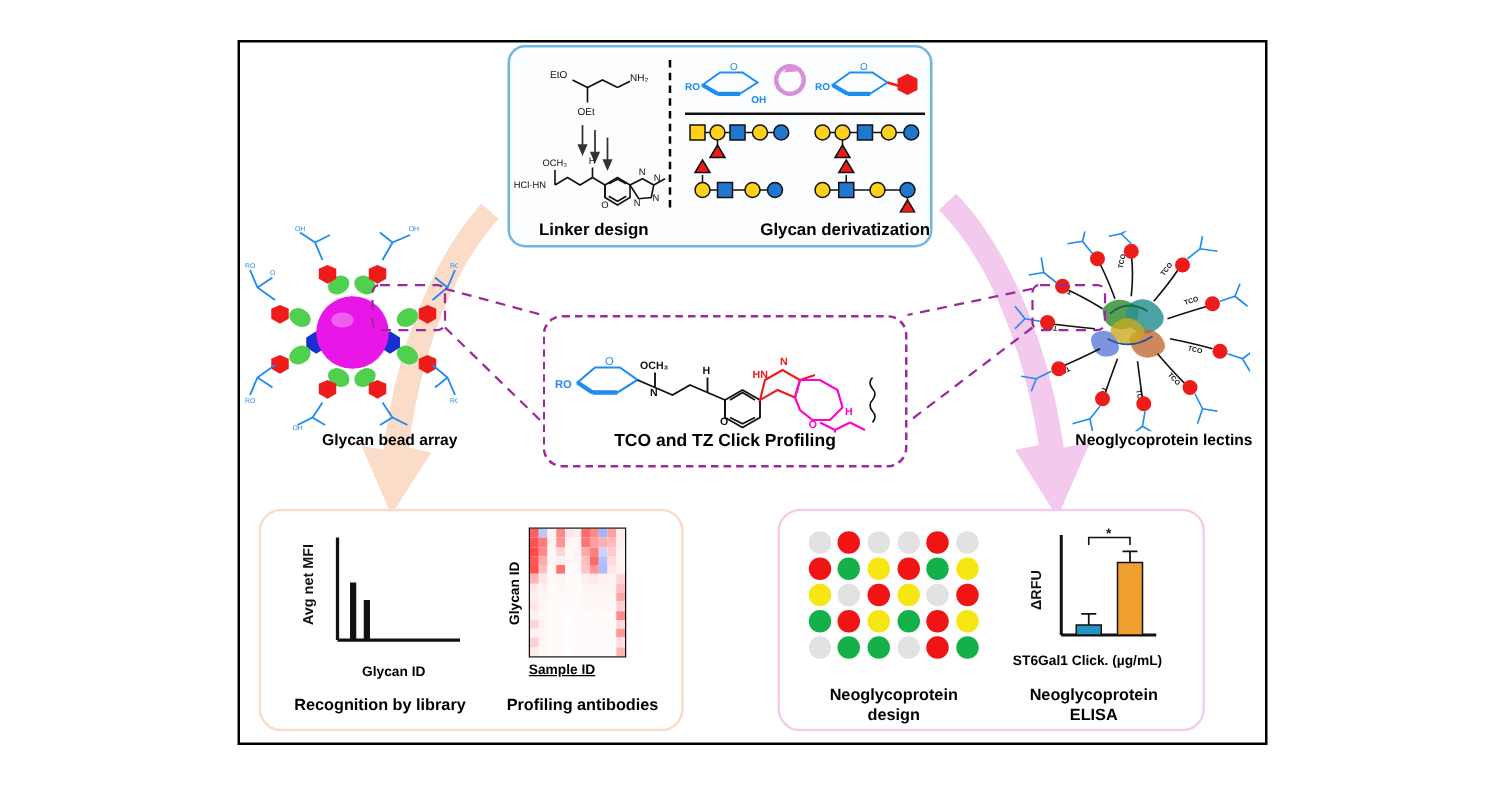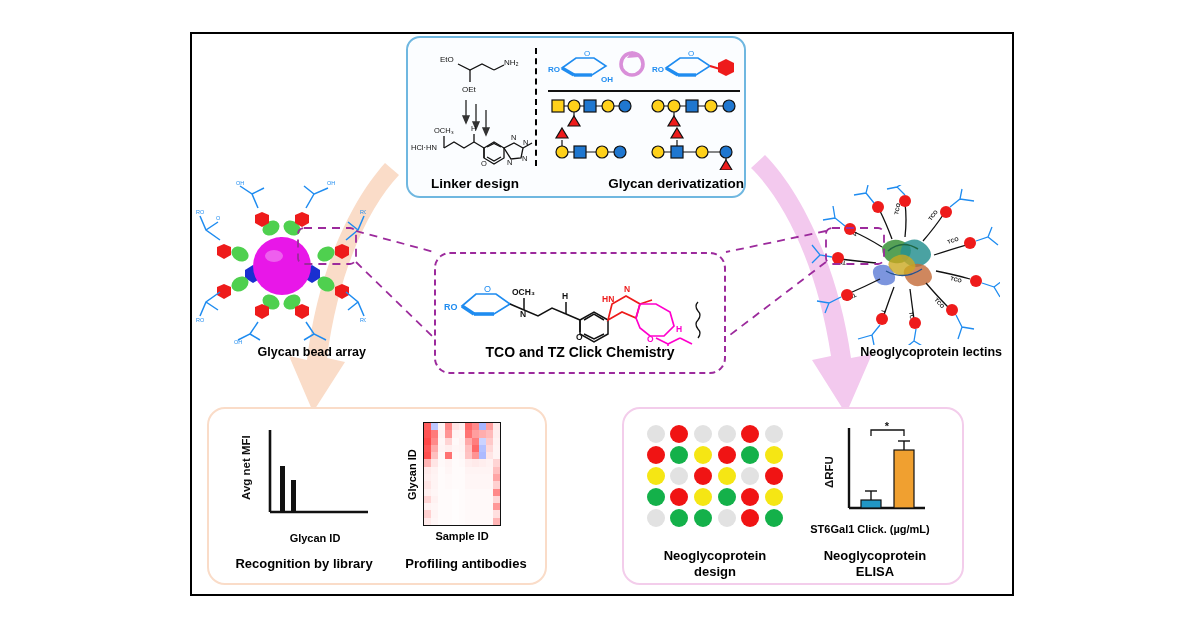--- a/index.html
+++ b/index.html
@@ -228,21 +228,21 @@
     </g>
     <g fill="#ff00cc" font-size="8.5" font-weight="bold" font-family="'Liberation Sans',sans-serif">
       <text x="207" y="84">O</text>
       <text x="224" y="102">O</text>
     </g>
     <text x="236" y="74" font-size="8.5" font-weight="bold" fill="#ff00cc" font-family="'Liberation Sans',sans-serif">H</text>
 
     <path d="M 258,80 q4,-5 0,-9 q-4,-5 0,-9 q4,-5 0,-9 q-4,-5 0,-9" stroke="#111" stroke-width="1.3" fill="none"></path>
   </svg>
 
-  <div id="centerCaption">TCO and TZ Click Chemistry</div>
+  <div id="centerCaption">TCO and TZ Click Profiling</div>
 
   <svg class="abs" style="left:196px;top:180px;width:170px;height:165px;">
     <g id="beadSpokes">
 
       <g>
 
         <polygon points="85,57 93,62 93,70 85,75 77,70 77,62" fill="#1a2fd0"></polygon>
         <ellipse cx="75" cy="48" rx="9" ry="7" fill="#4fd04f" transform="rotate(-30 75 48)"></ellipse>
         <ellipse cx="96" cy="48" rx="9" ry="7" fill="#4fd04f" transform="rotate(30 96 48)"></ellipse>
         <polygon points="66,32 73,35 73,43 66,47 59,43 59,35" fill="#ee1b1b"></polygon>
@@ -543,21 +543,21 @@
       <div style="background: rgb(255, 251, 251);"></div>
       <div style="background: rgb(255, 253, 253);"></div>
       <div style="background: rgb(255, 251, 251);"></div>
       <div style="background: rgb(255, 249, 249);"></div>
       <div style="background: rgb(255, 249, 249);"></div>
       <div style="background: rgb(255, 249, 249);"></div>
       <div style="background: rgb(255, 249, 249);"></div>
       <div style="background: rgb(255, 180, 180);"></div>
     </div>
   <div class="abs axTxt vert" style="left:406px;top:432px;height:86px;text-align:center;">Glycan ID</div>
-  <div class="abs axTxt" style="left:423px;top:530px;width:78px;text-align:center;">Sample ID</div>
+  <div class="abs axTxt" style="left:423px;top:530px;width:78px;text-decoration:underline;">Sample ID</div>
 
   <div class="panelCap" style="left:215px;top:556px;width:178px;">Recognition by library</div>
   <div class="panelCap" style="left:390px;top:556px;width:152px;">Profiling antibodies</div>
 
   <div id="brPanel"></div>
 
   <div class="abs" id="dotArray" style="left: 645px; top: 424px; width: 140px; height: 104px; display: grid; grid-template-columns: repeat(6, 1fr); grid-template-rows: repeat(5, 1fr); gap: 2px;">
       <div style="background: rgb(226, 226, 226); border-radius: 50%; width: 18px; height: 18px; place-self: center;"></div>
       <div style="background: rgb(240, 20, 20); border-radius: 50%; width: 18px; height: 18px; place-self: center;"></div>
       <div style="background: rgb(226, 226, 226); border-radius: 50%; width: 18px; height: 18px; place-self: center;"></div>

